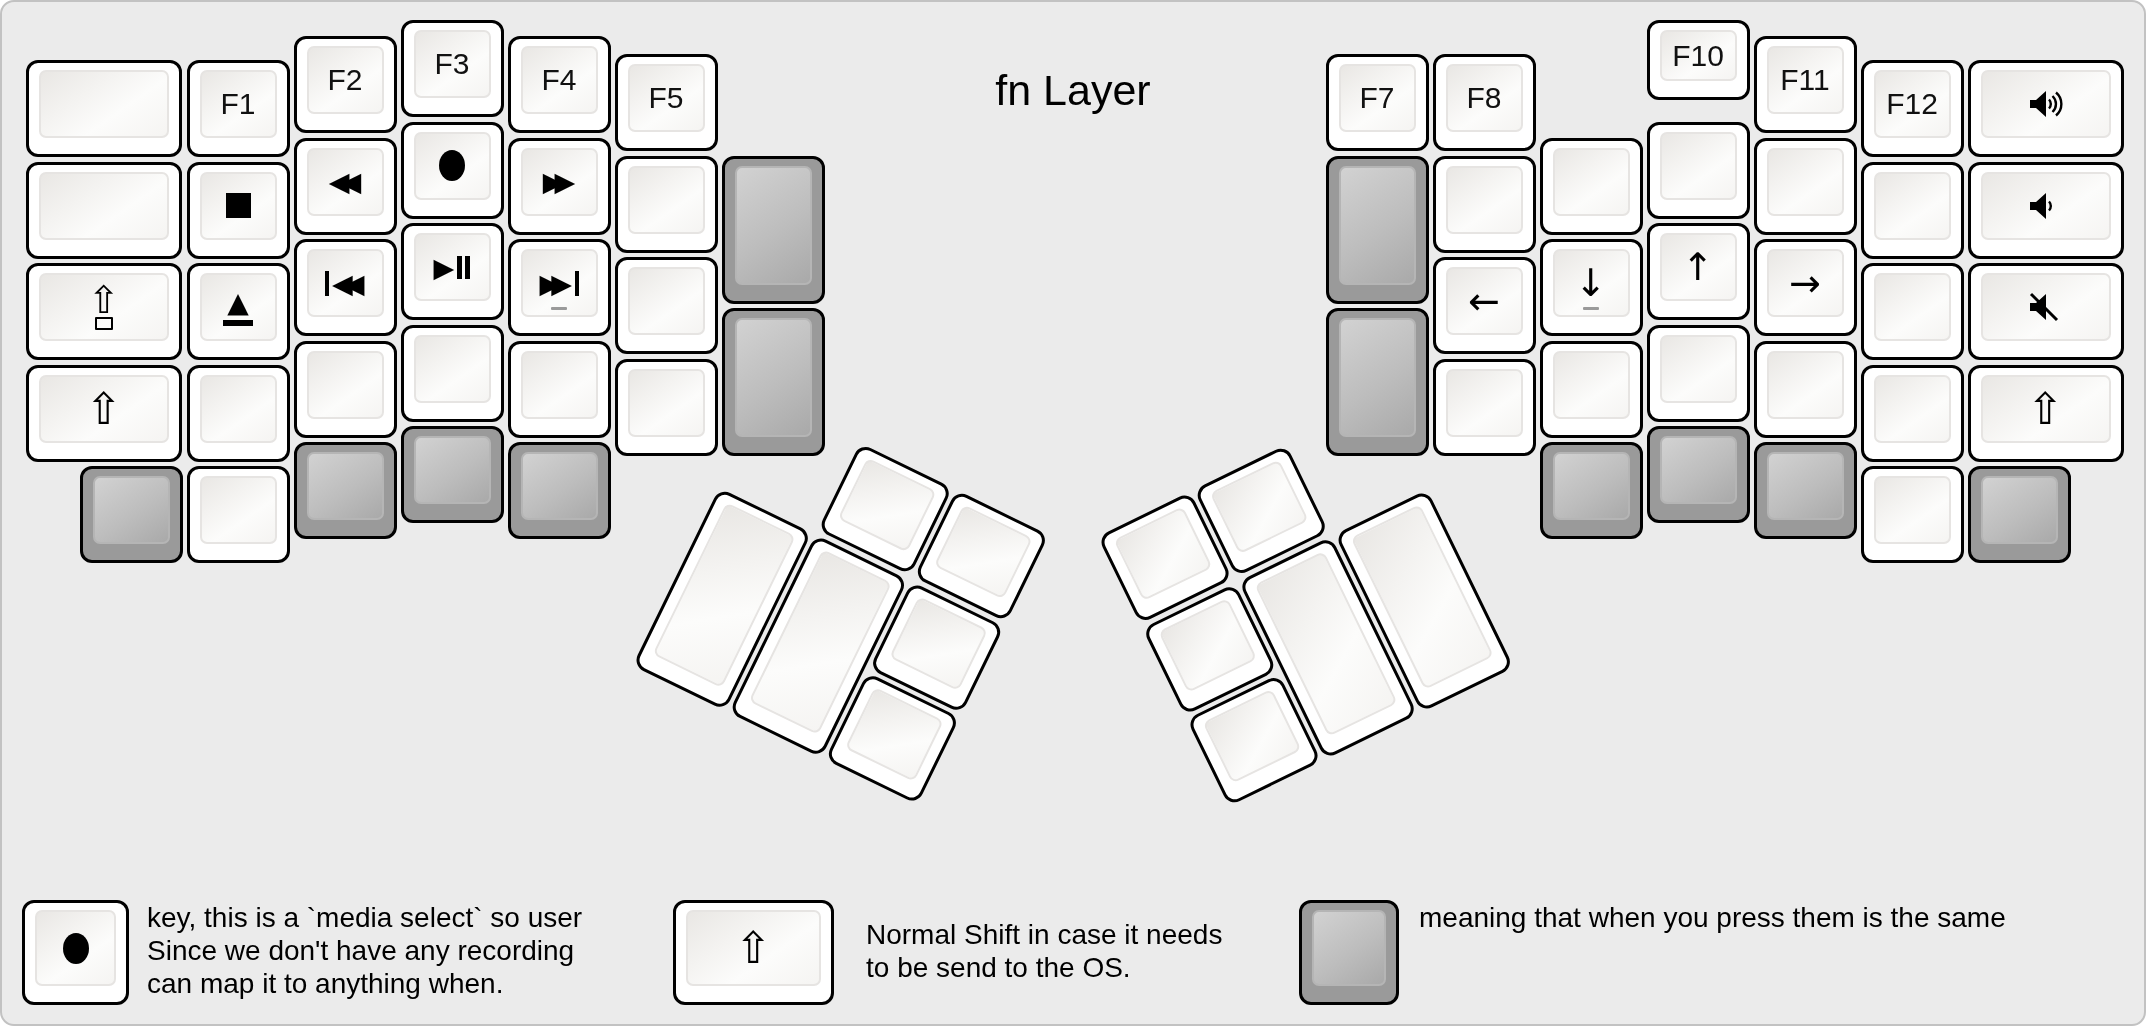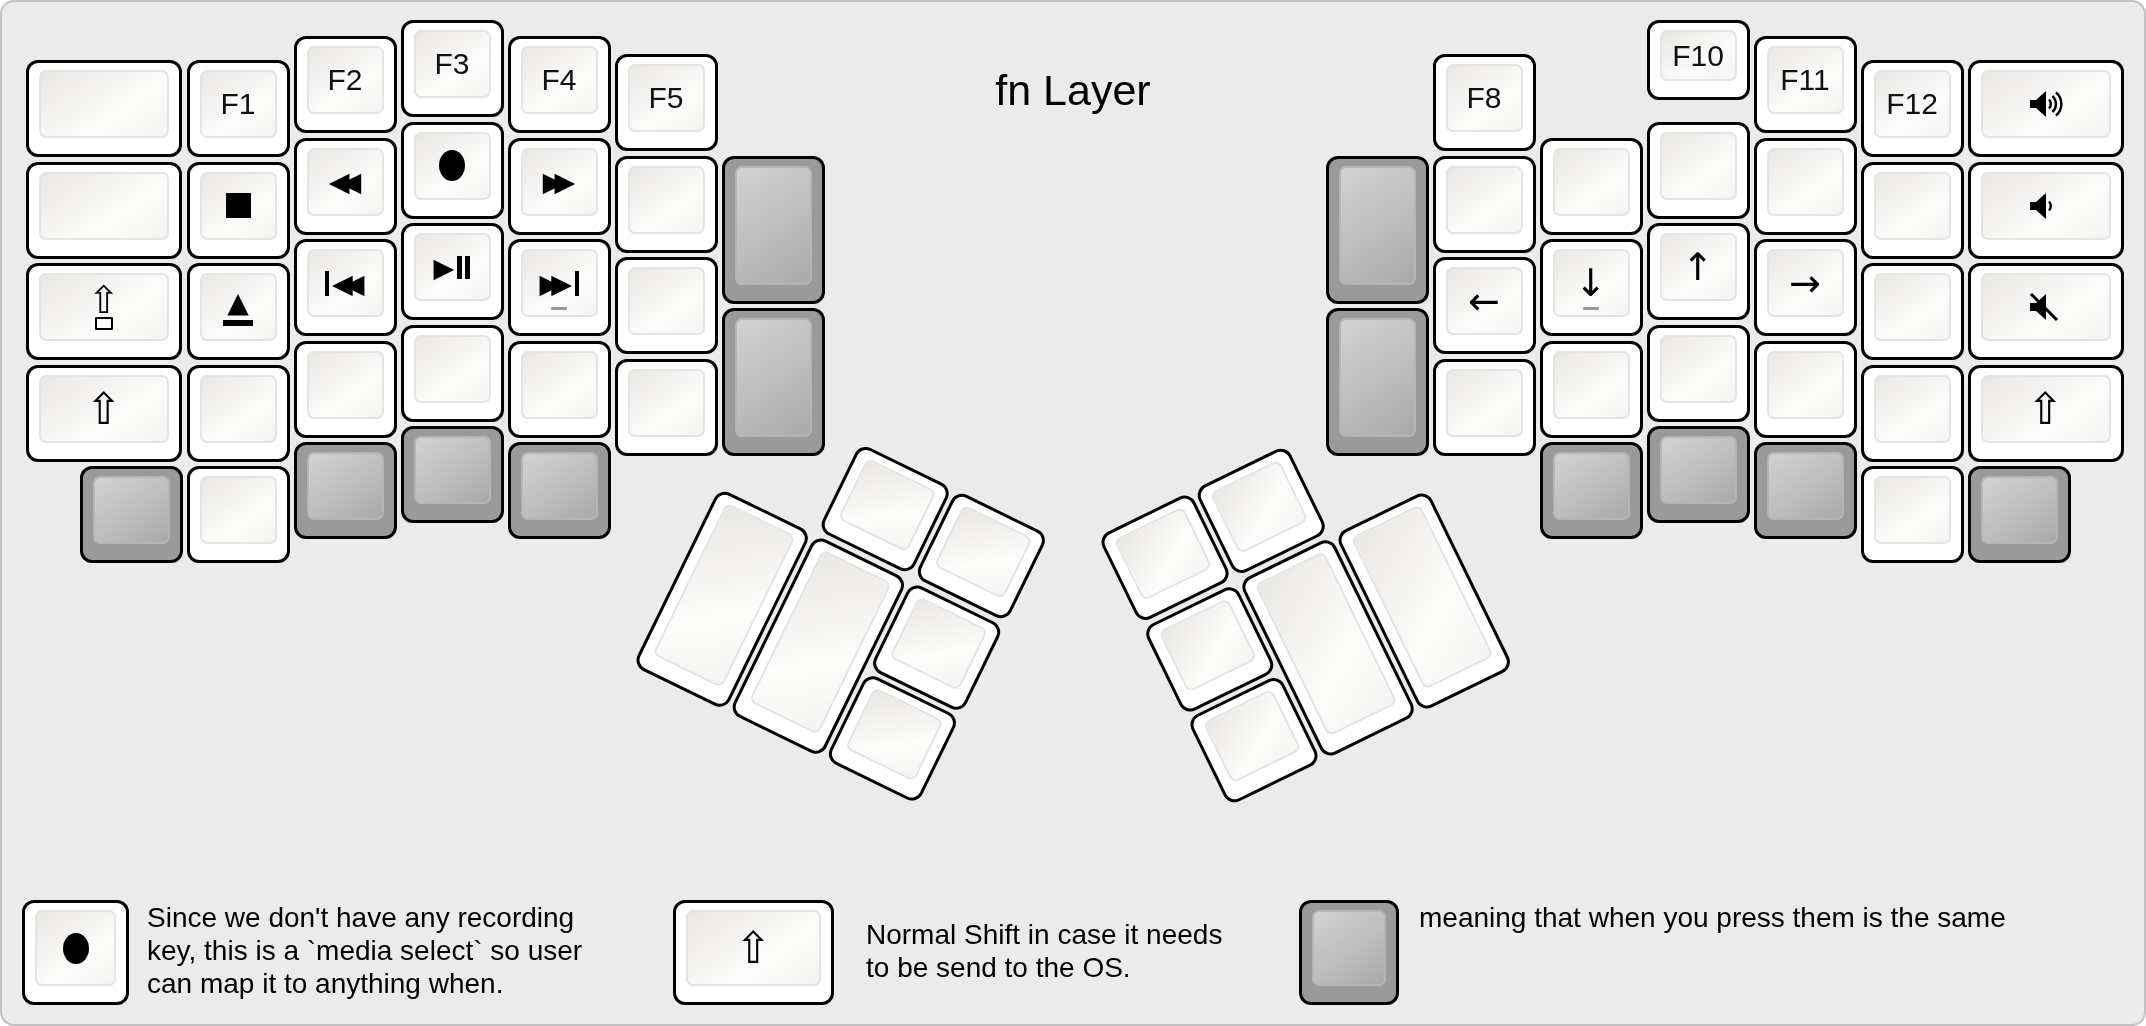--- a/index.html
+++ b/index.html
@@ -201,20 +201,25 @@
     </div>
     <div class="key white" style="left: 612.5px; top: 356.5px; width: 103px; height: 97px;">
       <div class="cap"></div>
     </div>
     <div class="key grey" style="left: 719.5px; top: 153.5px; width: 103px; height: 148px;">
       <div class="cap"></div>
     </div>
     <div class="key grey" style="left: 719.5px; top: 305.5px; width: 103px; height: 148px;">
       <div class="cap"></div>
     </div>
+    <div class="key white" style="left: 1323.5px; top: 52px; width: 103px; height: 97px;">
+      <div class="cap">
+        <span class="klabel">F7</span>
+      </div>
+    </div>
     <div class="key grey" style="left: 1323.5px; top: 153.5px; width: 103px; height: 148px;">
       <div class="cap"></div>
     </div>
     <div class="key grey" style="left: 1323.5px; top: 305.5px; width: 103px; height: 148px;">
       <div class="cap"></div>
     </div>
     <div class="key white" style="left: 1430.5px; top: 52px; width: 103px; height: 97px;">
       <div class="cap">
         <span class="klabel">F8</span>
       </div>
@@ -391,22 +396,22 @@
       </div>
     </div>
     <div class="key white" style="left: 20px; top: 898px; width: 107px; height: 105px;">
       <div class="cap">
         <div class="glyph">
           <div class="rec-dot"></div>
         </div>
       </div>
     </div>
     <div class="legend-text" style="left: 145px; top: 899px;">
+      <div>key, this is a `media select` so user</div>
       <div>Since we don't have any recording</div>
-      <div>key, this is a `media select` so user</div>
       <div>can map it to anything when.</div>
     </div>
     <div class="key white" style="left: 671px; top: 898px; width: 161px; height: 105px;">
       <div class="cap">
         <div class="glyph">
           <span class="shift-ch">⇧</span>
         </div>
       </div>
     </div>
     <div class="legend-text" style="left: 864px; top: 916px;">

